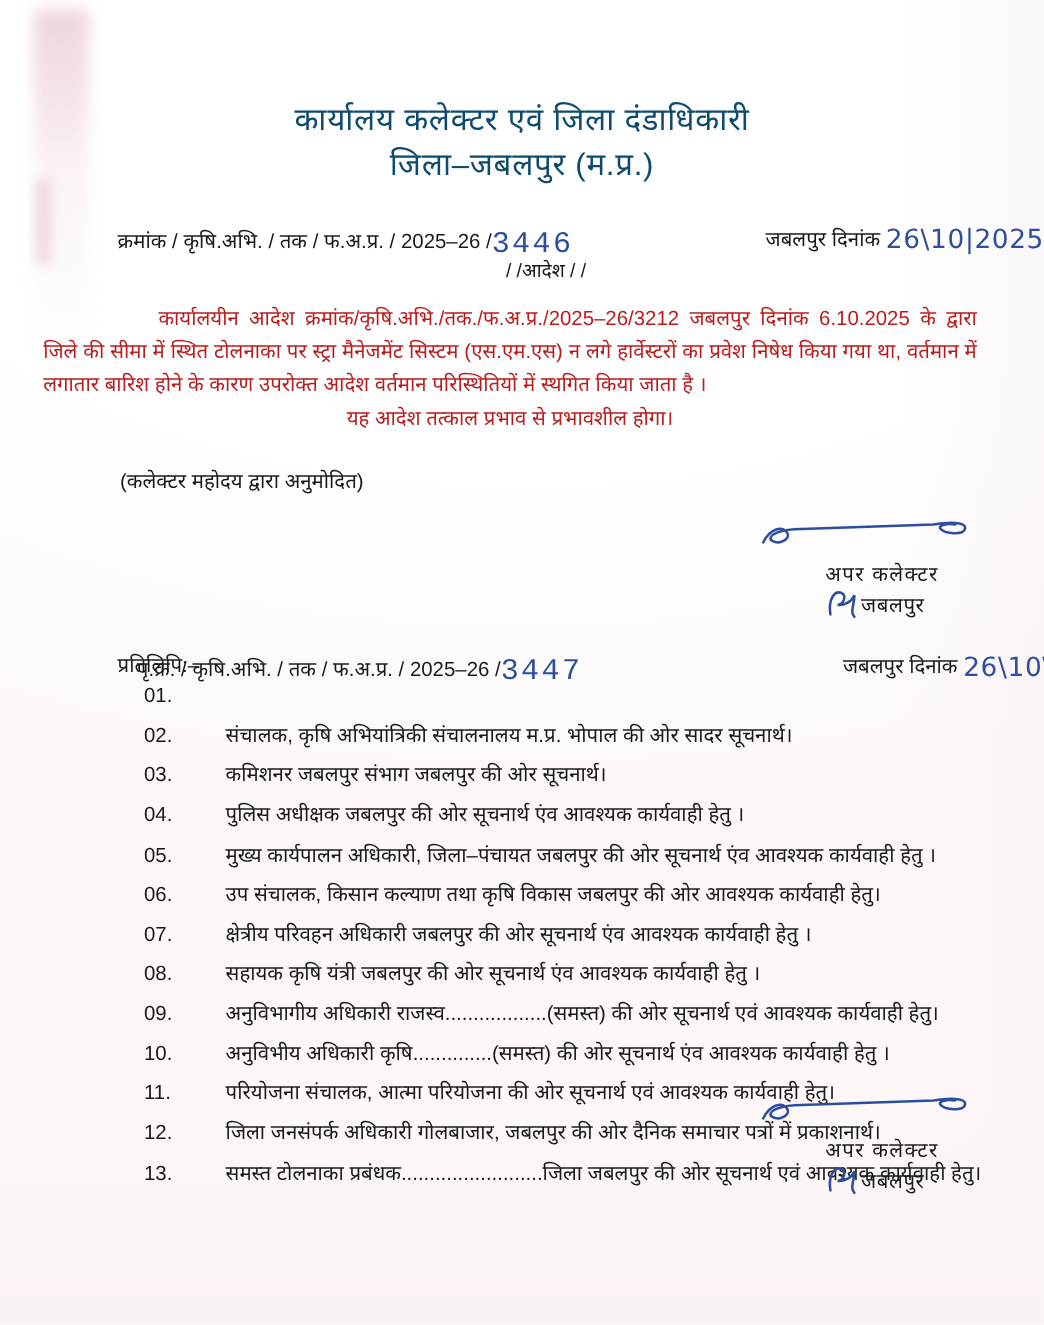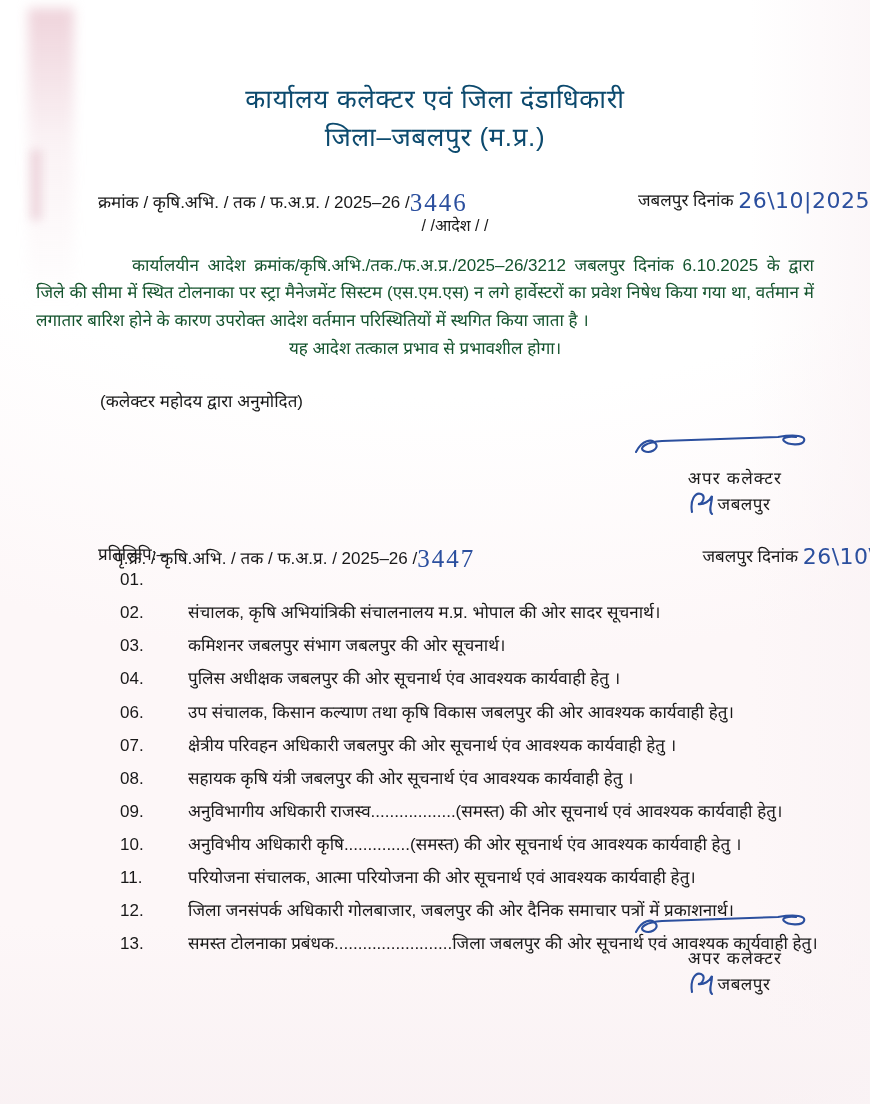--- a/index.html
+++ b/index.html
@@ -116,21 +116,21 @@
     top: 0;
     white-space: nowrap;
   }
   .ref-right-2 {
     position: absolute;
     right: -34px;
     top: 0;
     white-space: nowrap;
   }
   .hand {
-    font-family: Liberation Serif, serif;
+    font-family: Liberation Mono, monospace;
     color: #2b4f9e;
     font-size: 25px;
     letter-spacing: 2px;
     position: relative;
     top: 3px;
   }
   .hand-date {
     font-family: "DejaVu Sans", sans-serif;
     color: #2b4f9e;
     font-size: 22px;
@@ -144,21 +144,21 @@
     margin-top: 2px;
     padding-left: 40px;
   }
 
   .body-para {
     margin: 16px 56px 0 36px;
     font-size: 17px;
     line-height: 1.62;
     text-align: justify;
     text-indent: 96px;
-    color: #14532d;
+    color: #b91c1c;
   }
   .body-line2 {
     text-align: center;
     text-indent: 0;
     margin-top: 1px;
   }
   .approved {
     margin: 26px 0 0 100px;
     font-size: 17px;
   }
@@ -280,20 +280,24 @@
         </div>
         <div class="list-item">
           <span class="li-num">03.</span>
           <span class="li-text">कमिशनर जबलपुर संभाग जबलपुर की ओर सूचनार्थ।</span>
         </div>
         <div class="list-item">
           <span class="li-num">04.</span>
           <span class="li-text">पुलिस अधीक्षक जबलपुर की ओर सूचनार्थ एंव आवश्यक कार्यवाही हेतु ।</span>
         </div>
         <div class="list-item">
+          <span class="li-num">05.</span>
+          <span class="li-text">मुख्य कार्यपालन अधिकारी, जिला–पंचायत जबलपुर की ओर सूचनार्थ एंव आवश्यक कार्यवाही हेतु ।</span>
+        </div>
+        <div class="list-item">
           <span class="li-num">06.</span>
           <span class="li-text">उप संचालक, किसान कल्याण तथा कृषि विकास जबलपुर की ओर आवश्यक कार्यवाही हेतु।</span>
         </div>
         <div class="list-item">
           <span class="li-num">07.</span>
           <span class="li-text">क्षेत्रीय परिवहन अधिकारी जबलपुर की ओर सूचनार्थ एंव आवश्यक कार्यवाही हेतु ।</span>
         </div>
         <div class="list-item">
           <span class="li-num">08.</span>
           <span class="li-text">सहायक कृषि यंत्री जबलपुर की ओर सूचनार्थ एंव आवश्यक कार्यवाही हेतु ।</span>

